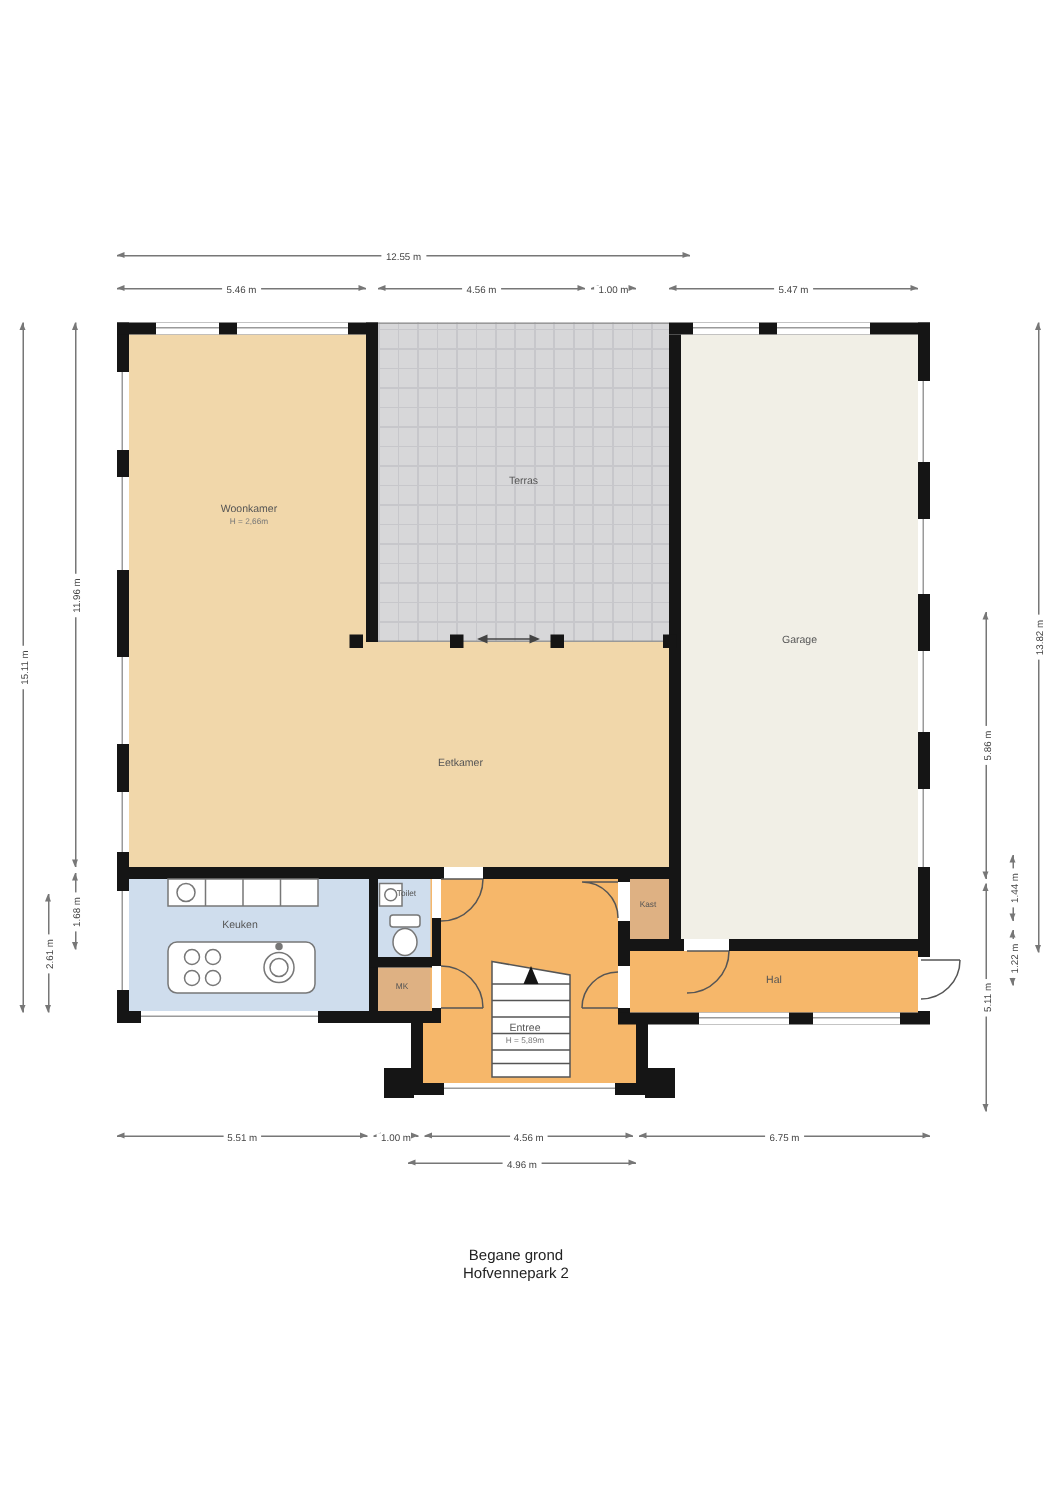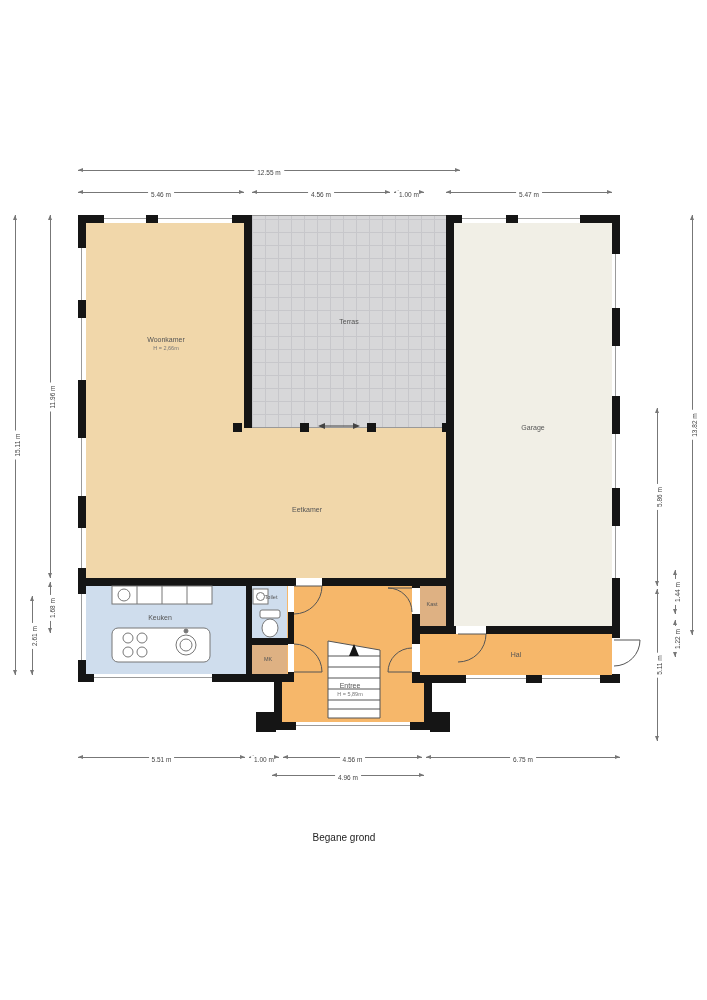--- a/index.html
+++ b/index.html
@@ -221,13 +221,14 @@
   </div>
 <div class="dimv" style="left:675px;top:570px;height:44px;">
     <span class="lbl">1.44 m</span>
   </div>
 <div class="dimv" style="left:675px;top:620px;height:37px;">
     <span class="lbl">1.22 m</span>
   </div>
 
 <div class="titleblock">
   <div>Begane grond</div>
+  <div>Hofvennepark 2</div>
 </div>
 
 </body></html>

